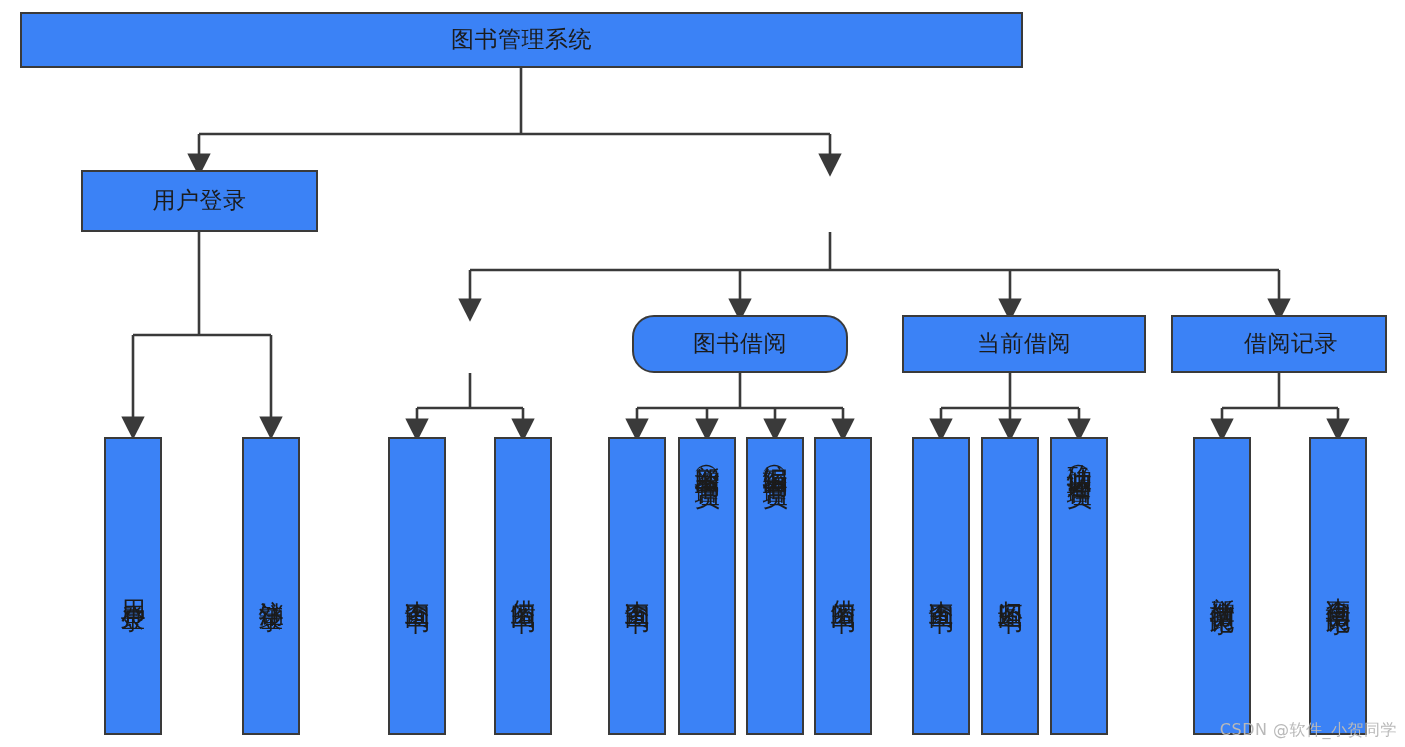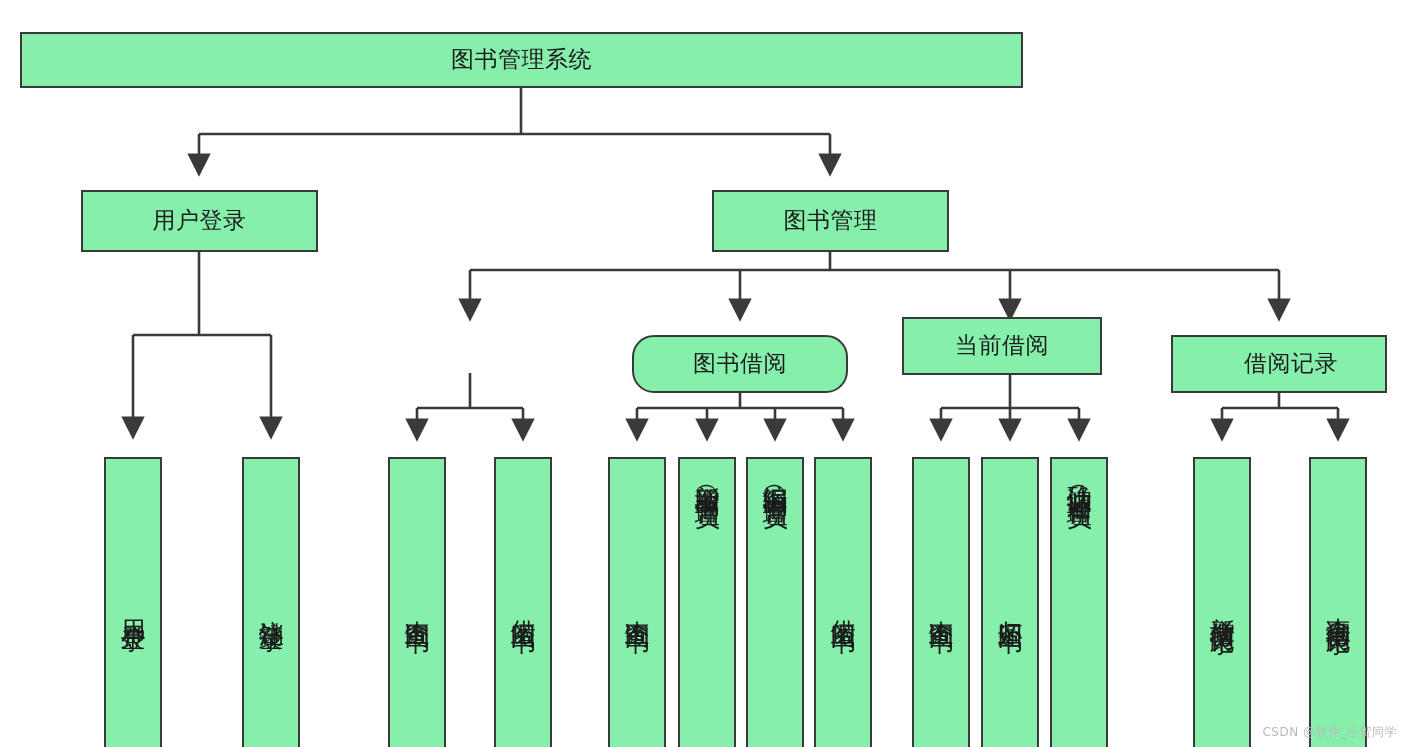--- a/index.html
+++ b/index.html
@@ -23,27 +23,26 @@
     position: absolute;
     left: 0;
     top: 0;
     width: 1405px;
     height: 747px;
     pointer-events: none;
   }
   .node {
     position: absolute;
     box-sizing: border-box;
-    background: #86efac;
+    background: #3b82f6;
     border: 2.5px solid #3a3a3a;
     display: flex;
     align-items: center;
     justify-content: center;
     color: #1b1b1b;
-    margin-top: 20px;
   }
   .node .label {
     display: block;
     line-height: 1.18;
     letter-spacing: 0.5px;
   }
   .node.horizontal .label {
     font-size: 23px;
     white-space: nowrap;
   }
@@ -60,21 +59,21 @@
     white-space: nowrap;
   }
   .node.vertical.centered {
     align-items: center;
     padding-top: 0;
   }
   #watermark {
     position: absolute;
     right: 8px;
     bottom: 6px;
-    font-size: 12px;
+    font-size: 16px;
     color: #b9b9b9;
     white-space: nowrap;
     letter-spacing: 0.5px;
   }
 </style>
 </head>
 <body>
 
 <div id="diagram-root">
 
@@ -128,28 +127,25 @@
     </g>
   </svg>
 
   <div class="node horizontal" style="left:20px; top:12px; width:1003px; height:56px;">
     <span class="label">图书管理系统</span>
   </div>
 
   <div class="node horizontal" style="left:81px; top:170px; width:237px; height:62px;">
     <span class="label">用户登录</span>
   </div>
-  <div class="node horizontal" style="left:712px; top:170px; width:237px; height:62px;">
-    <span class="label">图书管理</span>
-  </div>
 
   <div class="node horizontal" style="left:632px; top:315px; width:216px; height:58px;border-radius:22px;">
     <span class="label">图书借阅</span>
   </div>
-  <div class="node horizontal" style="left:902px; top:297px; width:200px; height:58px;">
+  <div class="node horizontal" style="left:902px; top:315px; width:244px; height:58px;">
     <span class="label">当前借阅</span>
   </div>
   <div class="node horizontal" style="left:1171px; top:315px; width:216px; height:58px;padding-left:24px;">
     <span class="label">借阅记录</span>
   </div>
 
   <div class="node vertical centered" style="left:104px; top:437px; width:58px; height:298px;">
     <span class="label">用户登录</span>
   </div>
   <div class="node vertical centered" style="left:242px; top:437px; width:58px; height:298px;">

